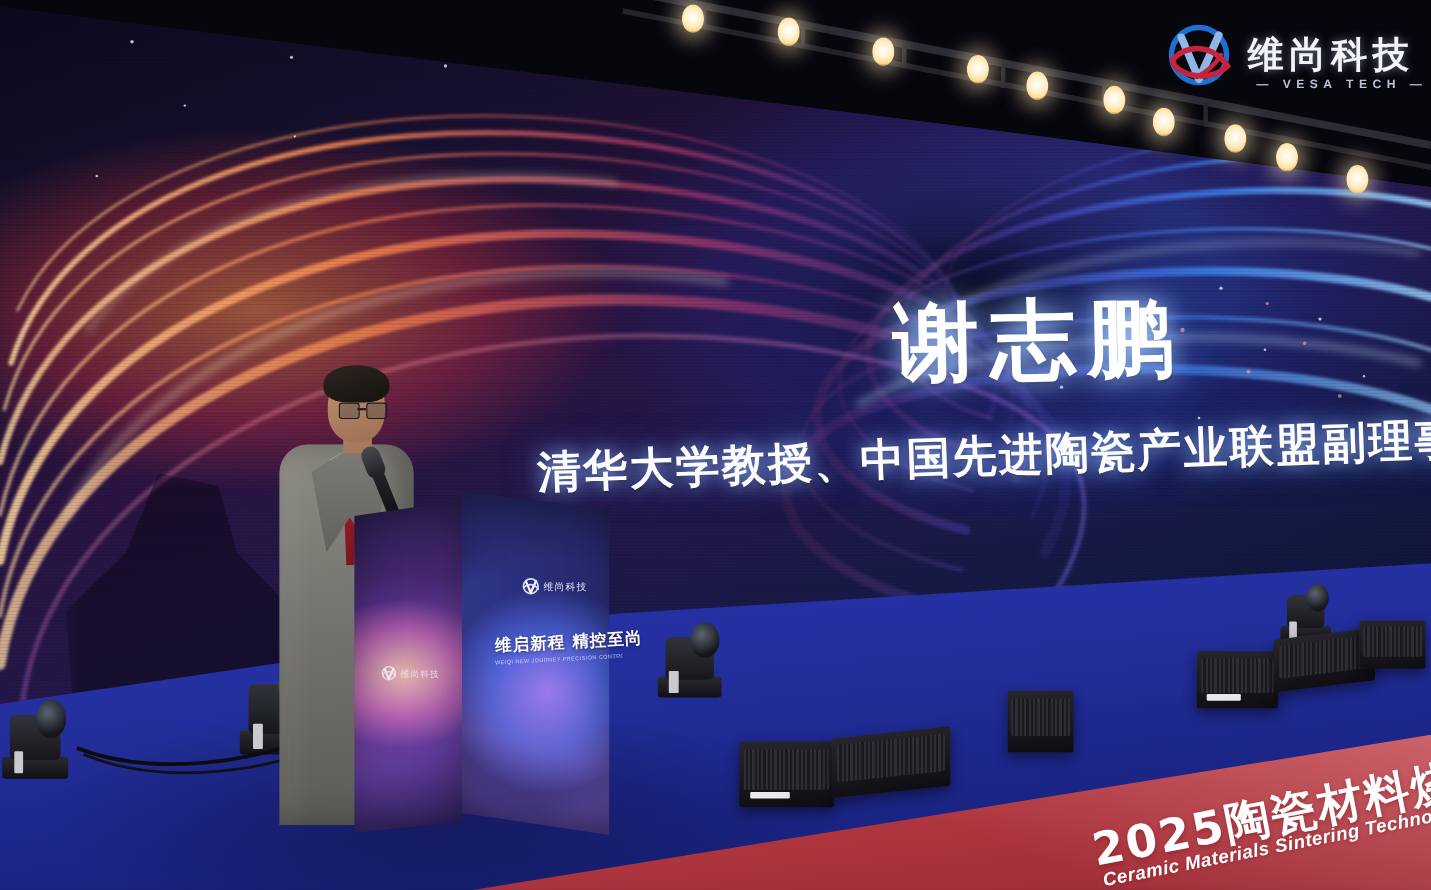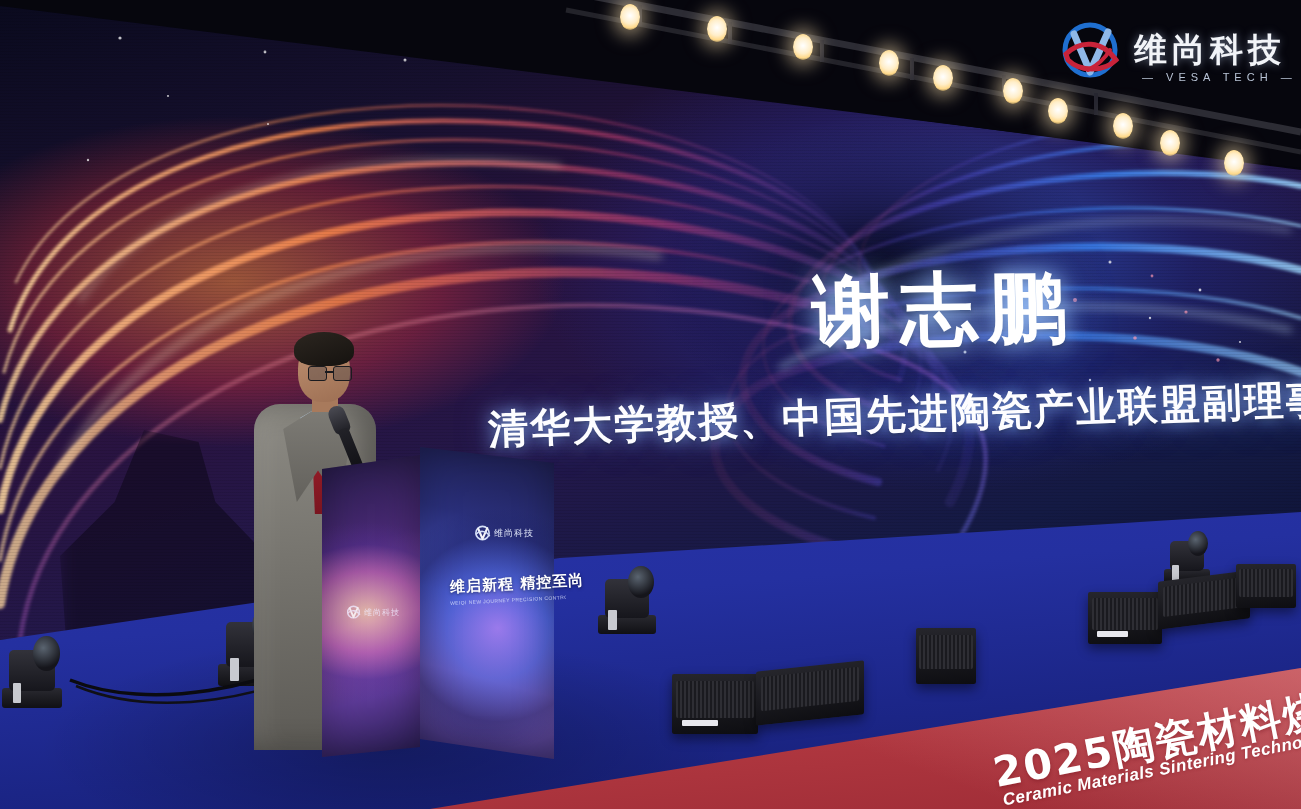--- a/index.html
+++ b/index.html
@@ -54,20 +54,21 @@
   .corner-logo{position:absolute;left:1058px;top:16px;width:238px;height:80px;}
   .logo-mark{position:absolute;left:0;top:4px;width:64px;height:64px;}
   .logo-cn{
     position:absolute;left:76px;top:12px;font-size:33px;font-weight:700;color:#f2f4f8;
     letter-spacing:5px;font-family:"DejaVu Sans","Liberation Sans",sans-serif;
     text-shadow:0 0 8px rgba(200,220,255,.5);white-space:nowrap;
   }
   .logo-en{
     position:absolute;left:84px;top:55px;font-size:11px;letter-spacing:5px;color:#b9c4d6;
     white-space:nowrap;
+    font-weight:bold;
   }
   
   .podium{position:absolute;left:322px;top:447px;width:232px;height:320px;}
   .podium-left{
     position:absolute;left:0;top:8px;width:98px;height:302px;
     background:
       radial-gradient(ellipse 120px 90px at 45% 52%, rgba(255,215,170,.75), rgba(230,120,190,.5) 45%, rgba(90,50,160,.25) 75%, rgba(0,0,0,0) 100%),
       linear-gradient(165deg,#241a46 0%, #4a2a76 30%, #8b4fa8 55%, #5c3a96 78%, #261b4e 100%);
     clip-path:polygon(0 14px, 98px 0, 98px 292px, 0 302px);
     box-shadow:inset 0 0 40px rgba(0,0,0,.35);

